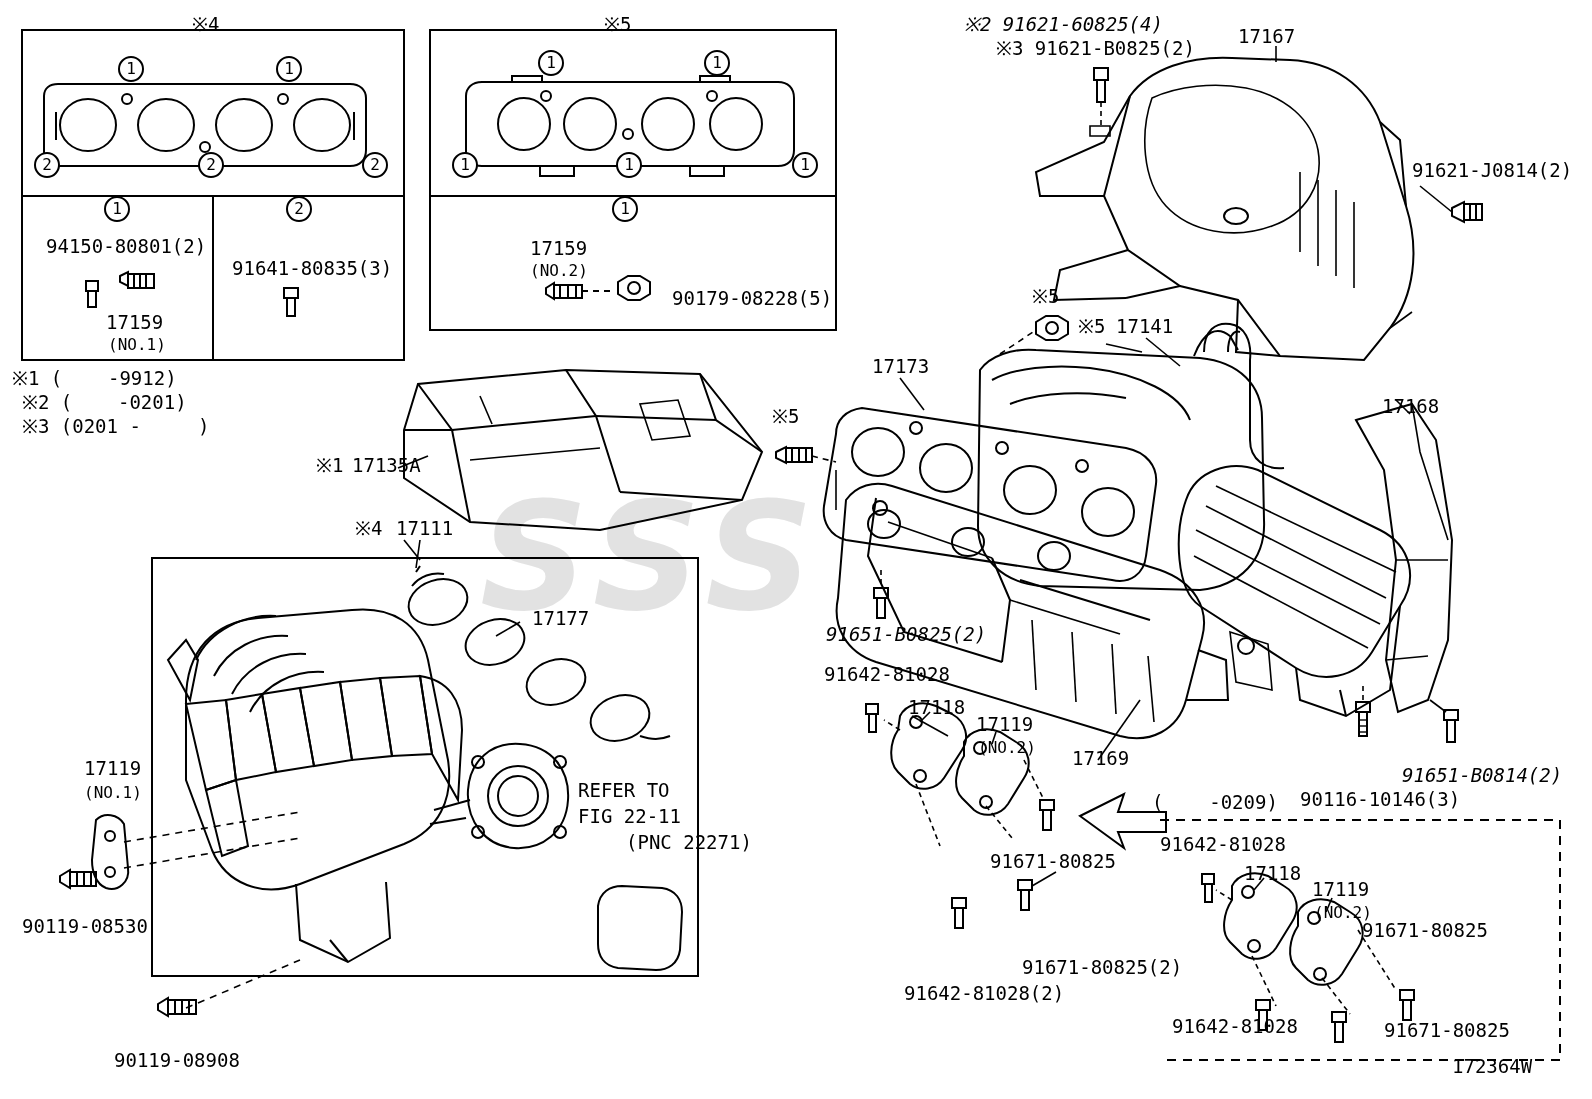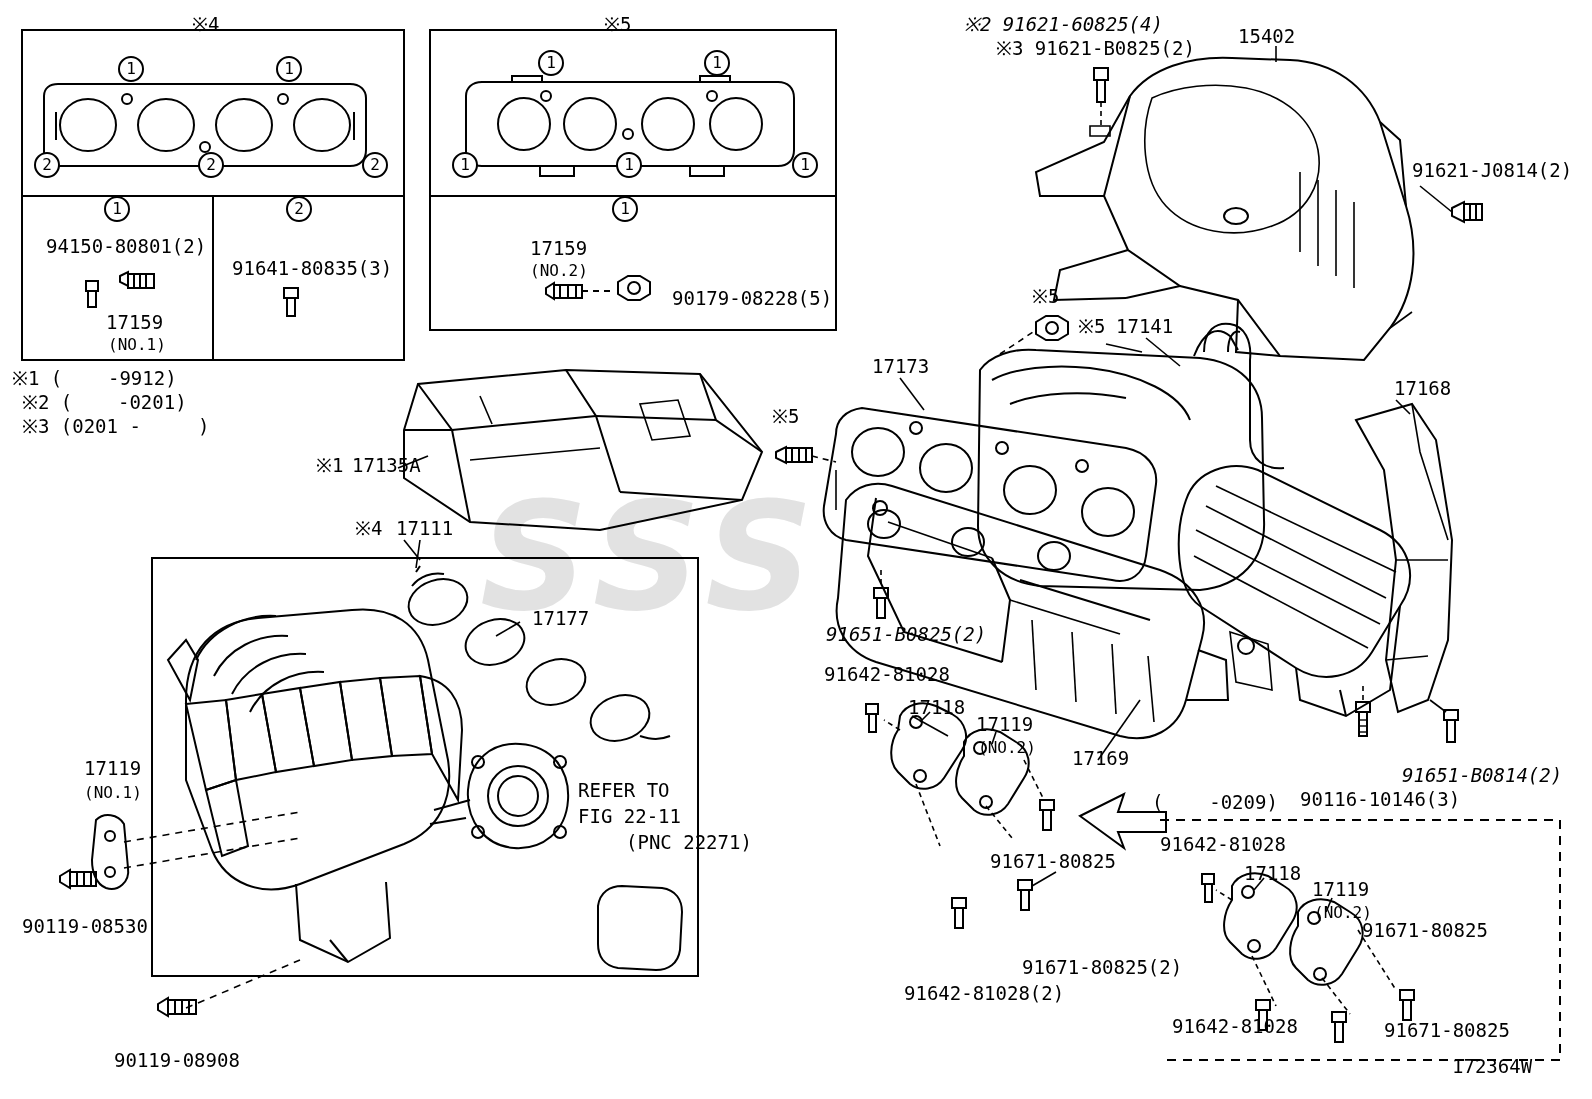--- a/index.html
+++ b/index.html
@@ -428,27 +428,27 @@
   <div class="lbl" style="left:578px; top:780px;">REFER TO</div>
   <div class="lbl" style="left:578px; top:806px;">FIG 22-11</div>
   <div class="lbl" style="left:578px; top:832px;margin-left:48px;">(PNC 22271)</div>
   <div class="lbl" style="left:84px; top:758px;">17119</div>
   <div class="lbl sm" style="left:84px; top:784px;">(NO.1)</div>
   <div class="lbl" style="left:22px; top:916px;">90119-08530</div>
   <div class="lbl" style="left:114px; top:1050px;">90119-08908</div>
 
   <div class="lbl" style="left:964px; top:14px;font-style:italic;">※2 91621-60825(4)</div>
   <div class="lbl" style="left:996px; top:38px;">※3 91621-B0825(2)</div>
-  <div class="lbl" style="left:1238px; top:26px;">15402</div>
+  <div class="lbl" style="left:1238px; top:26px;">17167</div>
   <div class="lbl" style="left:1412px; top:160px;">91621-J0814(2)</div>
   <div class="lbl" style="left:1032px; top:286px;">※5</div>
   <div class="lbl" style="left:1078px; top:316px;">※5</div>
   <div class="lbl" style="left:1116px; top:316px;">17141</div>
   <div class="lbl" style="left:872px; top:356px;">17173</div>
-  <div class="lbl" style="left:1382px; top:378px;margin-left:12px;">17168</div>
+  <div class="lbl" style="left:1382px; top:396px;">17168</div>
   <div class="lbl" style="left:772px; top:406px;">※5</div>
   <div class="lbl" style="left:826px; top:624px;font-style:italic;">91651-B0825(2)</div>
   <div class="lbl" style="left:824px; top:664px;">91642-81028</div>
   <div class="lbl" style="left:908px; top:697px;">17118</div>
   <div class="lbl" style="left:976px; top:714px;">17119</div>
   <div class="lbl sm" style="left:978px; top:739px;">(NO.2)</div>
   <div class="lbl" style="left:1072px; top:748px;">17169</div>
   <div class="lbl" style="left:1402px; top:765px;font-style:italic;">91651-B0814(2)</div>
   <div class="lbl" style="left:1300px; top:789px;">90116-10146(3)</div>
   <div class="lbl" style="left:990px; top:851px;">91671-80825</div>

